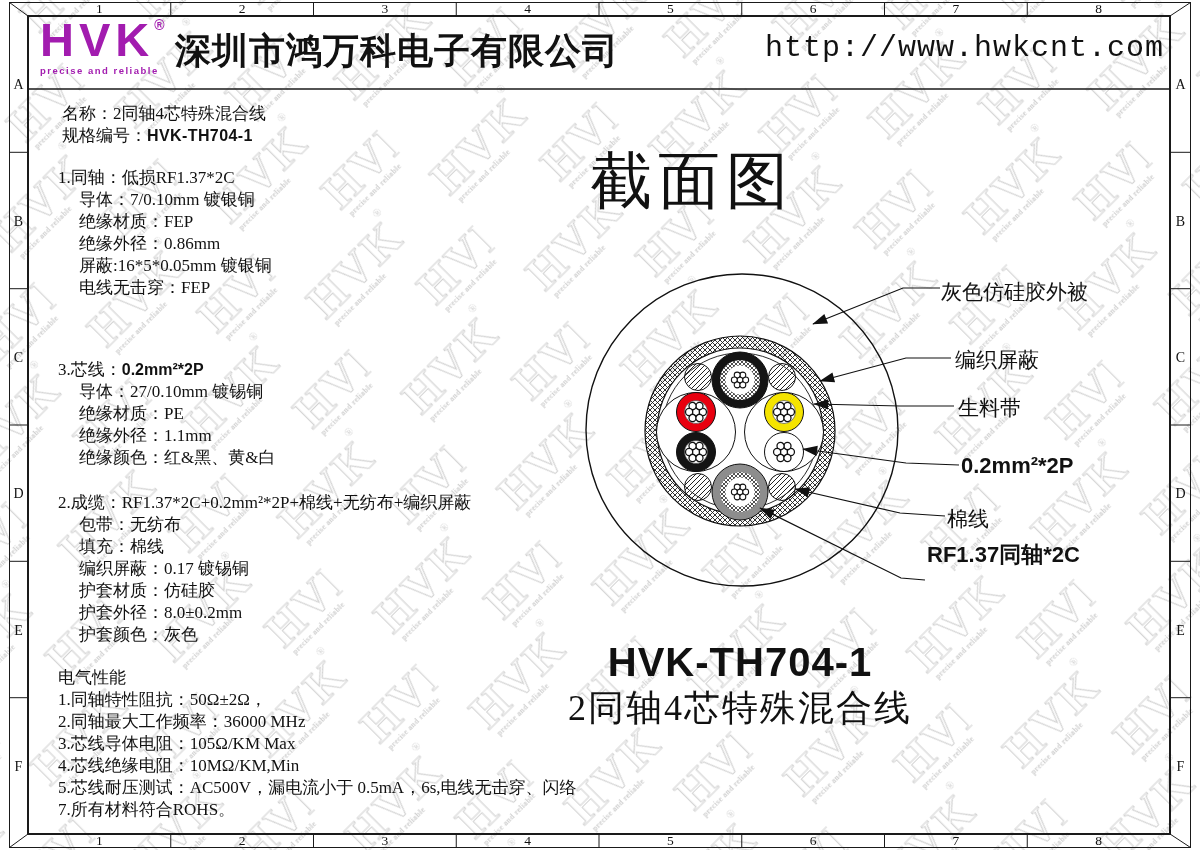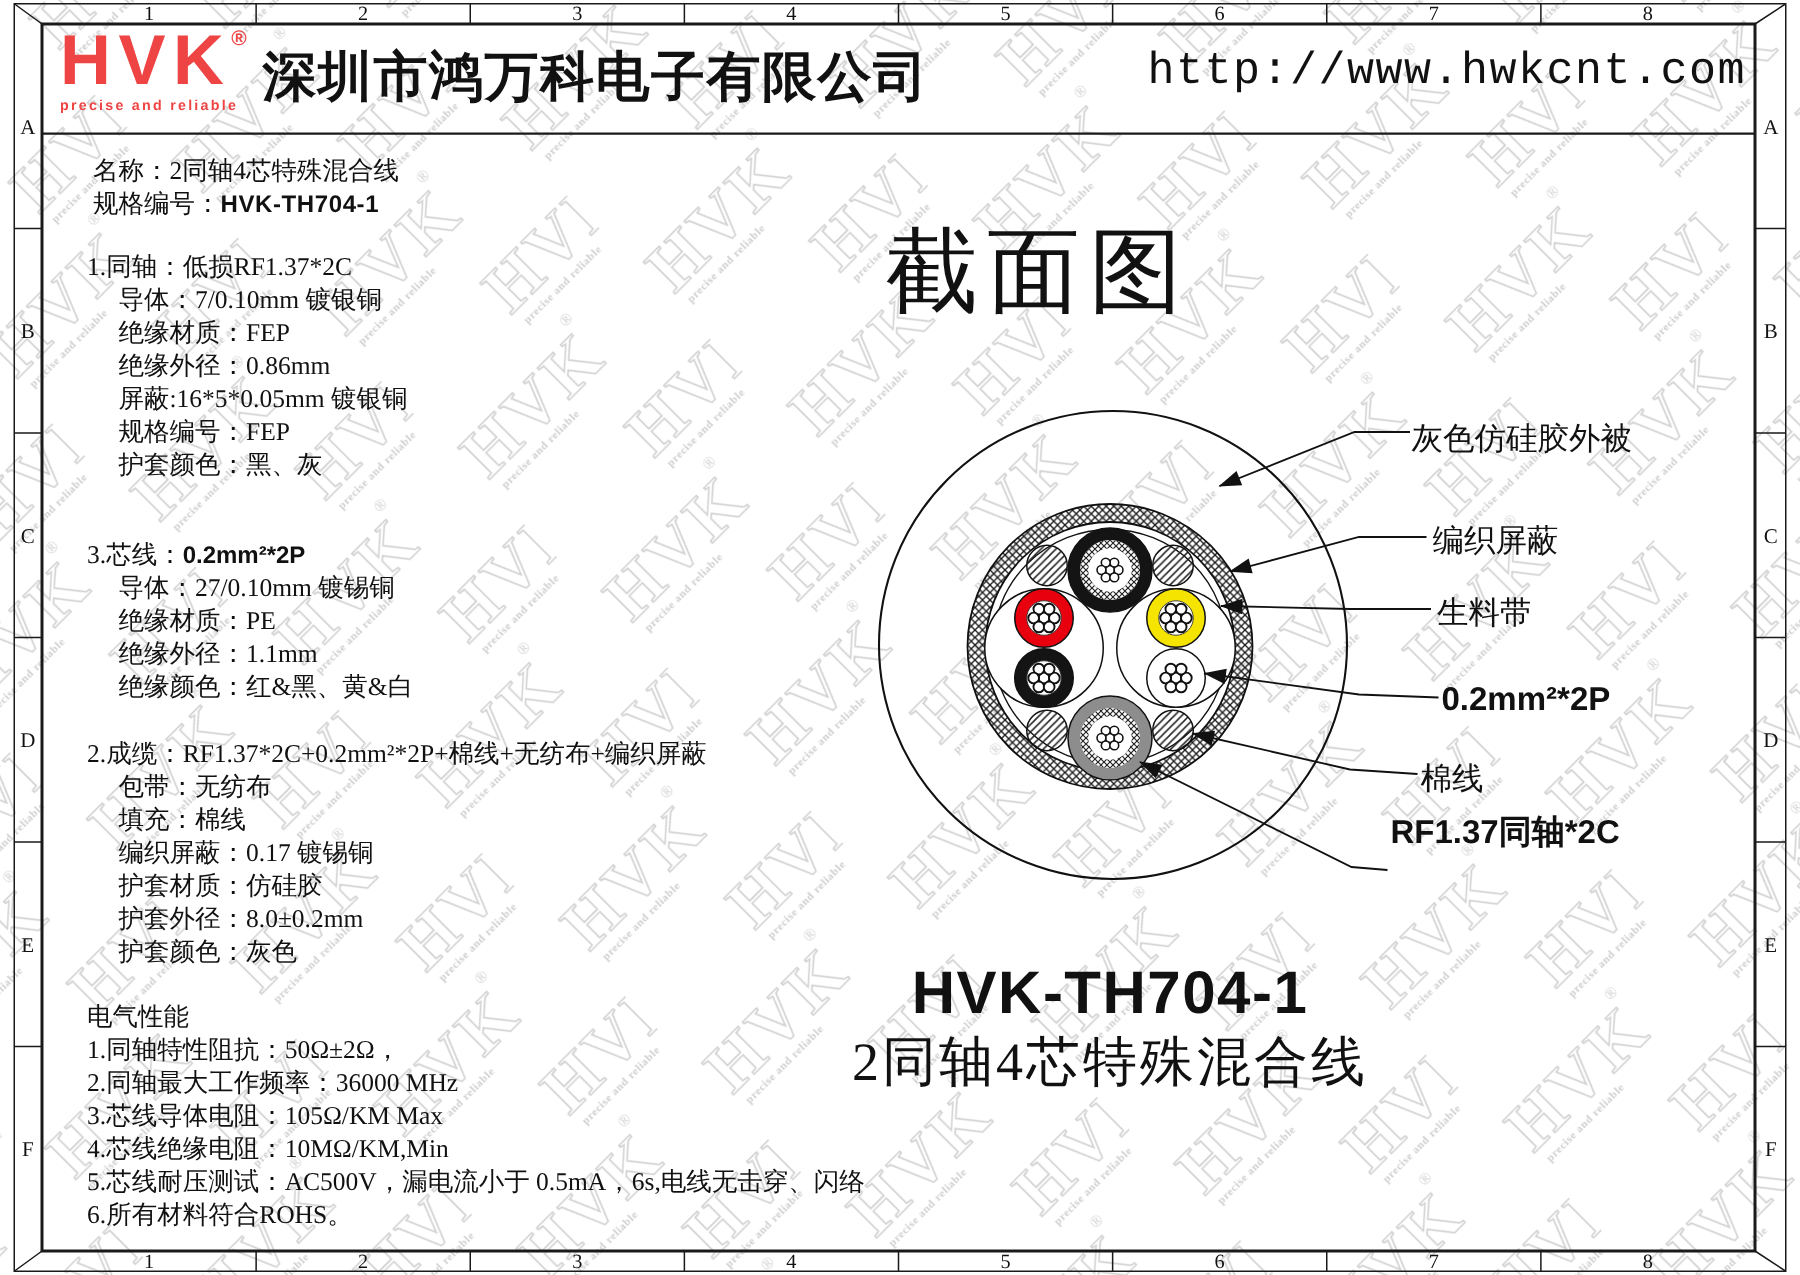--- a/index.html
+++ b/index.html
@@ -3,21 +3,21 @@
 <meta charset="utf-8">
 <style>
   html,body{margin:0;padding:0;background:#fff;}
   .page{position:relative;width:1200px;height:850px;background:#fff;overflow:hidden;
         font-family:"Liberation Serif","DejaVu Serif",serif;color:#111;}
   .layer{position:absolute;left:0;top:0;}
   .abs{position:absolute;white-space:nowrap;}
   .sans{font-family:"Liberation Sans","DejaVu Sans",sans-serif;}
   .mono{font-family:"Liberation Mono","DejaVu Sans Mono",monospace;}
   
-  .logo{left:40px;top:16px;color:#ef4444;line-height:1;}
+  .logo{left:40px;top:16px;color:#a21caf;line-height:1;}
   .logo .big{font-family:"Liberation Sans","DejaVu Sans",sans-serif;font-weight:700;
              font-size:47px;letter-spacing:5px;}
   .logo .reg{font-size:14px;font-weight:700;vertical-align:26px;letter-spacing:0;
              font-family:"Liberation Sans",sans-serif;}
   .logo .tag{font-family:"Liberation Sans",sans-serif;font-weight:700;font-size:9.5px;
              letter-spacing:1.5px;margin-top:3px;}
   .company{left:175px;top:27px;font-size:36px;font-weight:700;
            font-family:"Liberation Sans","DejaVu Sans",sans-serif;letter-spacing:1px;}
   .url{left:765px;top:31px;font-size:30px;letter-spacing:1px;}
   
@@ -212,22 +212,21 @@
       <span>规格编号：</span><span class="sans pcode">HVK-TH704-1</span>
     </div>
   </div>
 
   <div class="spec" style="left:58px;top:167px">
     <div class="ln">1.同轴：低损RF1.37*2C</div>
     <div class="ln ind">导体：7/0.10mm 镀银铜</div>
     <div class="ln ind">绝缘材质：FEP</div>
     <div class="ln ind">绝缘外径：0.86mm</div>
     <div class="ln ind">屏蔽:16*5*0.05mm 镀银铜</div>
-    <div class="ln ind">规格编号：FEP</div>
-    <div class="ln ind">护套颜色：黑、灰</div>
+    <div class="ln ind">电线无击穿：FEP</div>
   </div>
 
   <div class="spec" style="left:58px;top:359px">
     <div class="ln">
       <span>3.芯线：</span><span class="sans coreval">0.2mm²*2P</span>
     </div>
     <div class="ln ind">导体：27/0.10mm 镀锡铜</div>
     <div class="ln ind">绝缘材质：PE</div>
     <div class="ln ind">绝缘外径：1.1mm</div>
     <div class="ln ind">绝缘颜色：红&amp;黑、黄&amp;白</div>
@@ -243,21 +242,21 @@
     <div class="ln ind">护套颜色：灰色</div>
   </div>
 
   <div class="spec" style="left:58px;top:667px">
     <div class="ln">电气性能</div>
     <div class="ln">1.同轴特性阻抗：50Ω±2Ω，</div>
     <div class="ln">2.同轴最大工作频率：36000 MHz</div>
     <div class="ln">3.芯线导体电阻：105Ω/KM Max</div>
     <div class="ln">4.芯线绝缘电阻：10MΩ/KM,Min</div>
     <div class="ln">5.芯线耐压测试：AC500V，漏电流小于 0.5mA，6s,电线无击穿、闪络</div>
-    <div class="ln">6.所有材料符合ROHS。</div>
+    <div class="ln">7.所有材料符合ROHS。</div>
   </div>
 
   <div class="abs sec-title">截面图</div>
   <div class="abs dlabel" style="left:941px;top:278px">灰色仿硅胶外被</div>
   <div class="abs dlabel" style="left:955px;top:346px">编织屏蔽</div>
   <div class="abs dlabel" style="left:958px;top:394px">生料带</div>
   <div class="abs dlabel-sans" style="left:961px;top:453px">0.2mm²*2P</div>
   <div class="abs dlabel" style="left:947px;top:505px">棉线</div>
   <div class="abs dlabel-sans" style="left:927px;top:540px">RF1.37同轴*2C</div>
 

